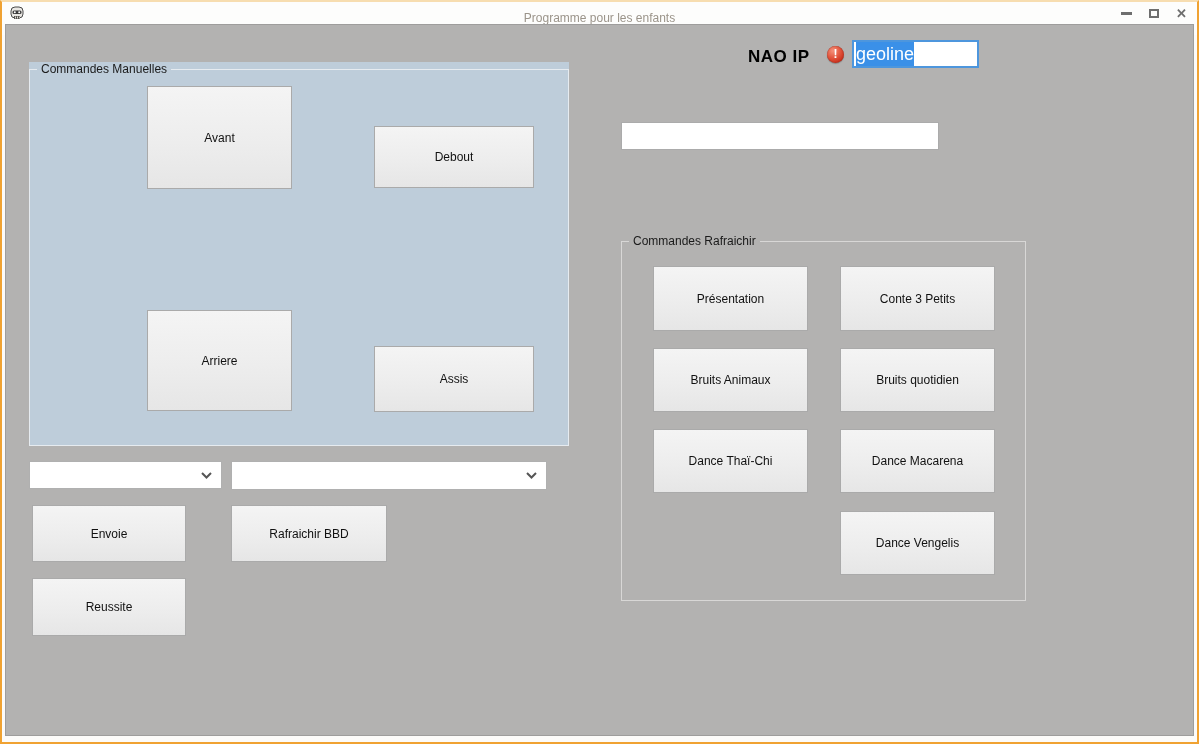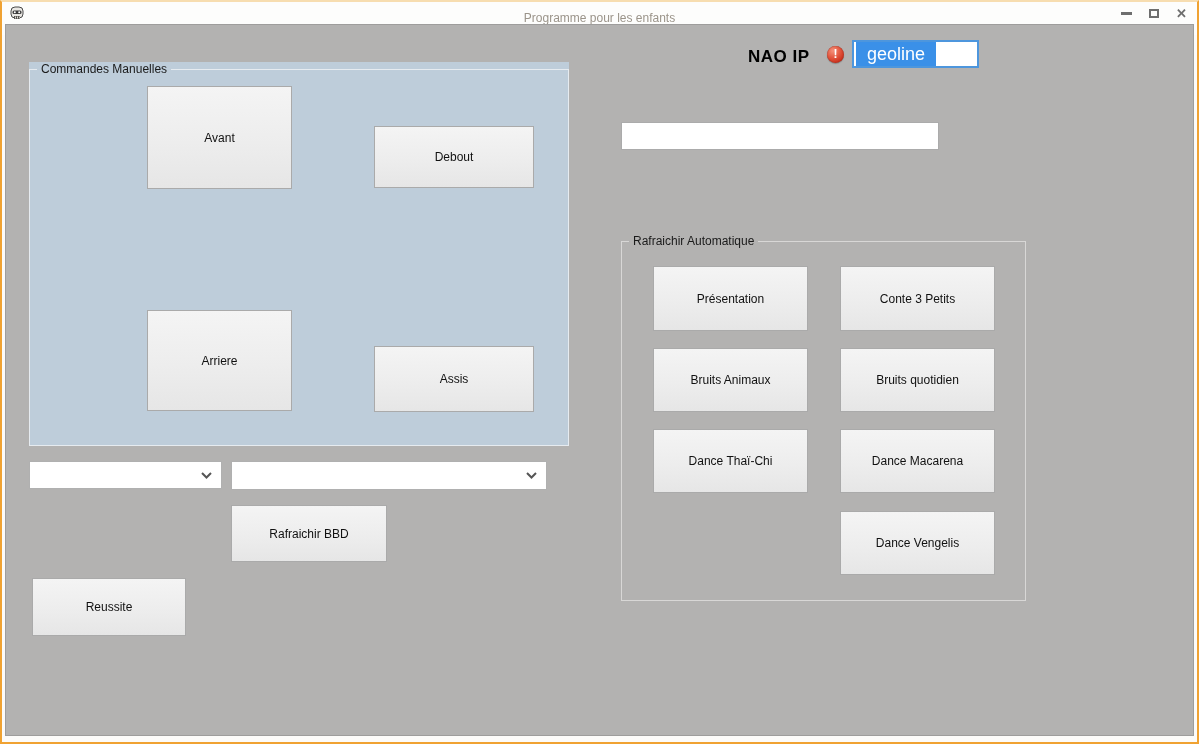--- a/index.html
+++ b/index.html
@@ -65,21 +65,21 @@
   
   .textbox {
     position:absolute; background:#fff; border:1px solid #ababab;
     font-size:14px; padding:0 4px; color:#000;
   }
   .ip-box {
     position:absolute; background:#fff; border:2px solid #4d96dd;
     display:flex; align-items:center; padding:0 2px; overflow:hidden;
   }
   .ip-box .sel {
-    background:#3a90e8; color:#ffffff; font-size:18px; line-height:24px; padding:0 11px;
+    background:#3a90e8; color:#ffffff; font-size:18px; line-height:24px; padding:0 0;
   }
 
   .nao-label {
     position:absolute; font-size:17px; font-weight:bold; color:#000; letter-spacing:.5px;
     white-space:nowrap;
   }
   .error-icon {
     position:absolute; width:17px; height:17px; border-radius:50%;
     background:radial-gradient(circle at 35% 28%, #f4917b 0%, #e2543c 45%, #c62b18 80%);
     box-shadow:inset 0 0 1px #7e150a, 0 1px 1px rgba(0,0,0,.25);
@@ -127,34 +127,35 @@
         <polyline points="1,1 5.5,5.5 10,1" fill="none" stroke="#555" stroke-width="2"></polyline>
       </svg>
     </div>
     <div class="combo" style="left:225px; top:436px; width:316px; height:29px;">
       <span></span>
       <svg class="caret" width="11" height="7" viewBox="0 0 11 7">
         <polyline points="1,1 5.5,5.5 10,1" fill="none" stroke="#555" stroke-width="2"></polyline>
       </svg>
     </div>
 
+    <div class="btn" style="left:26px; top:480px; width:154px; height:57px;">Envoie</div>
     <div class="btn" style="left:225px; top:480px; width:156px; height:57px;">Rafraichir BBD</div>
     <div class="btn" style="left:26px; top:553px; width:154px; height:58px;">Reussite</div>
 
     <span class="nao-label" style="left:742px; top:22px;">NAO IP</span>
     <span class="error-icon" style="left:821px; top:21px;">!</span>
     <div class="ip-box" style="left:846px; top:15px; width:127px; height:28px;">
       <span class="sel">geoline</span>
     </div>
 
     <input class="textbox" type="text" style="left: 615px; top: 97px; width: 318px; height: 28px;" value="">
 
     <div class="groupbox gb-auto" style="left:615px; top:209px; width:405px; height:367px;">
       <span class="gb-border"></span>
-      <span class="gb-label">Rafraichir Automatique</span>
+      <span class="gb-label">Commandes Rafraichir</span>
       <div class="btn" style="left:32px; top:32px; width:155px; height:65px;">Présentation</div>
       <div class="btn" style="left:219px; top:32px; width:155px; height:65px;">Conte 3 Petits</div>
       <div class="btn" style="left:32px; top:114px; width:155px; height:64px;">Bruits Animaux</div>
       <div class="btn" style="left:219px; top:114px; width:155px; height:64px;">Bruits quotidien</div>
       <div class="btn" style="left:32px; top:195px; width:155px; height:64px;">Dance Thaï-Chi</div>
       <div class="btn" style="left:219px; top:195px; width:155px; height:64px;">Dance Macarena</div>
       <div class="btn" style="left:219px; top:277px; width:155px; height:64px;">Dance Vengelis</div>
     </div>
 
   </div>

